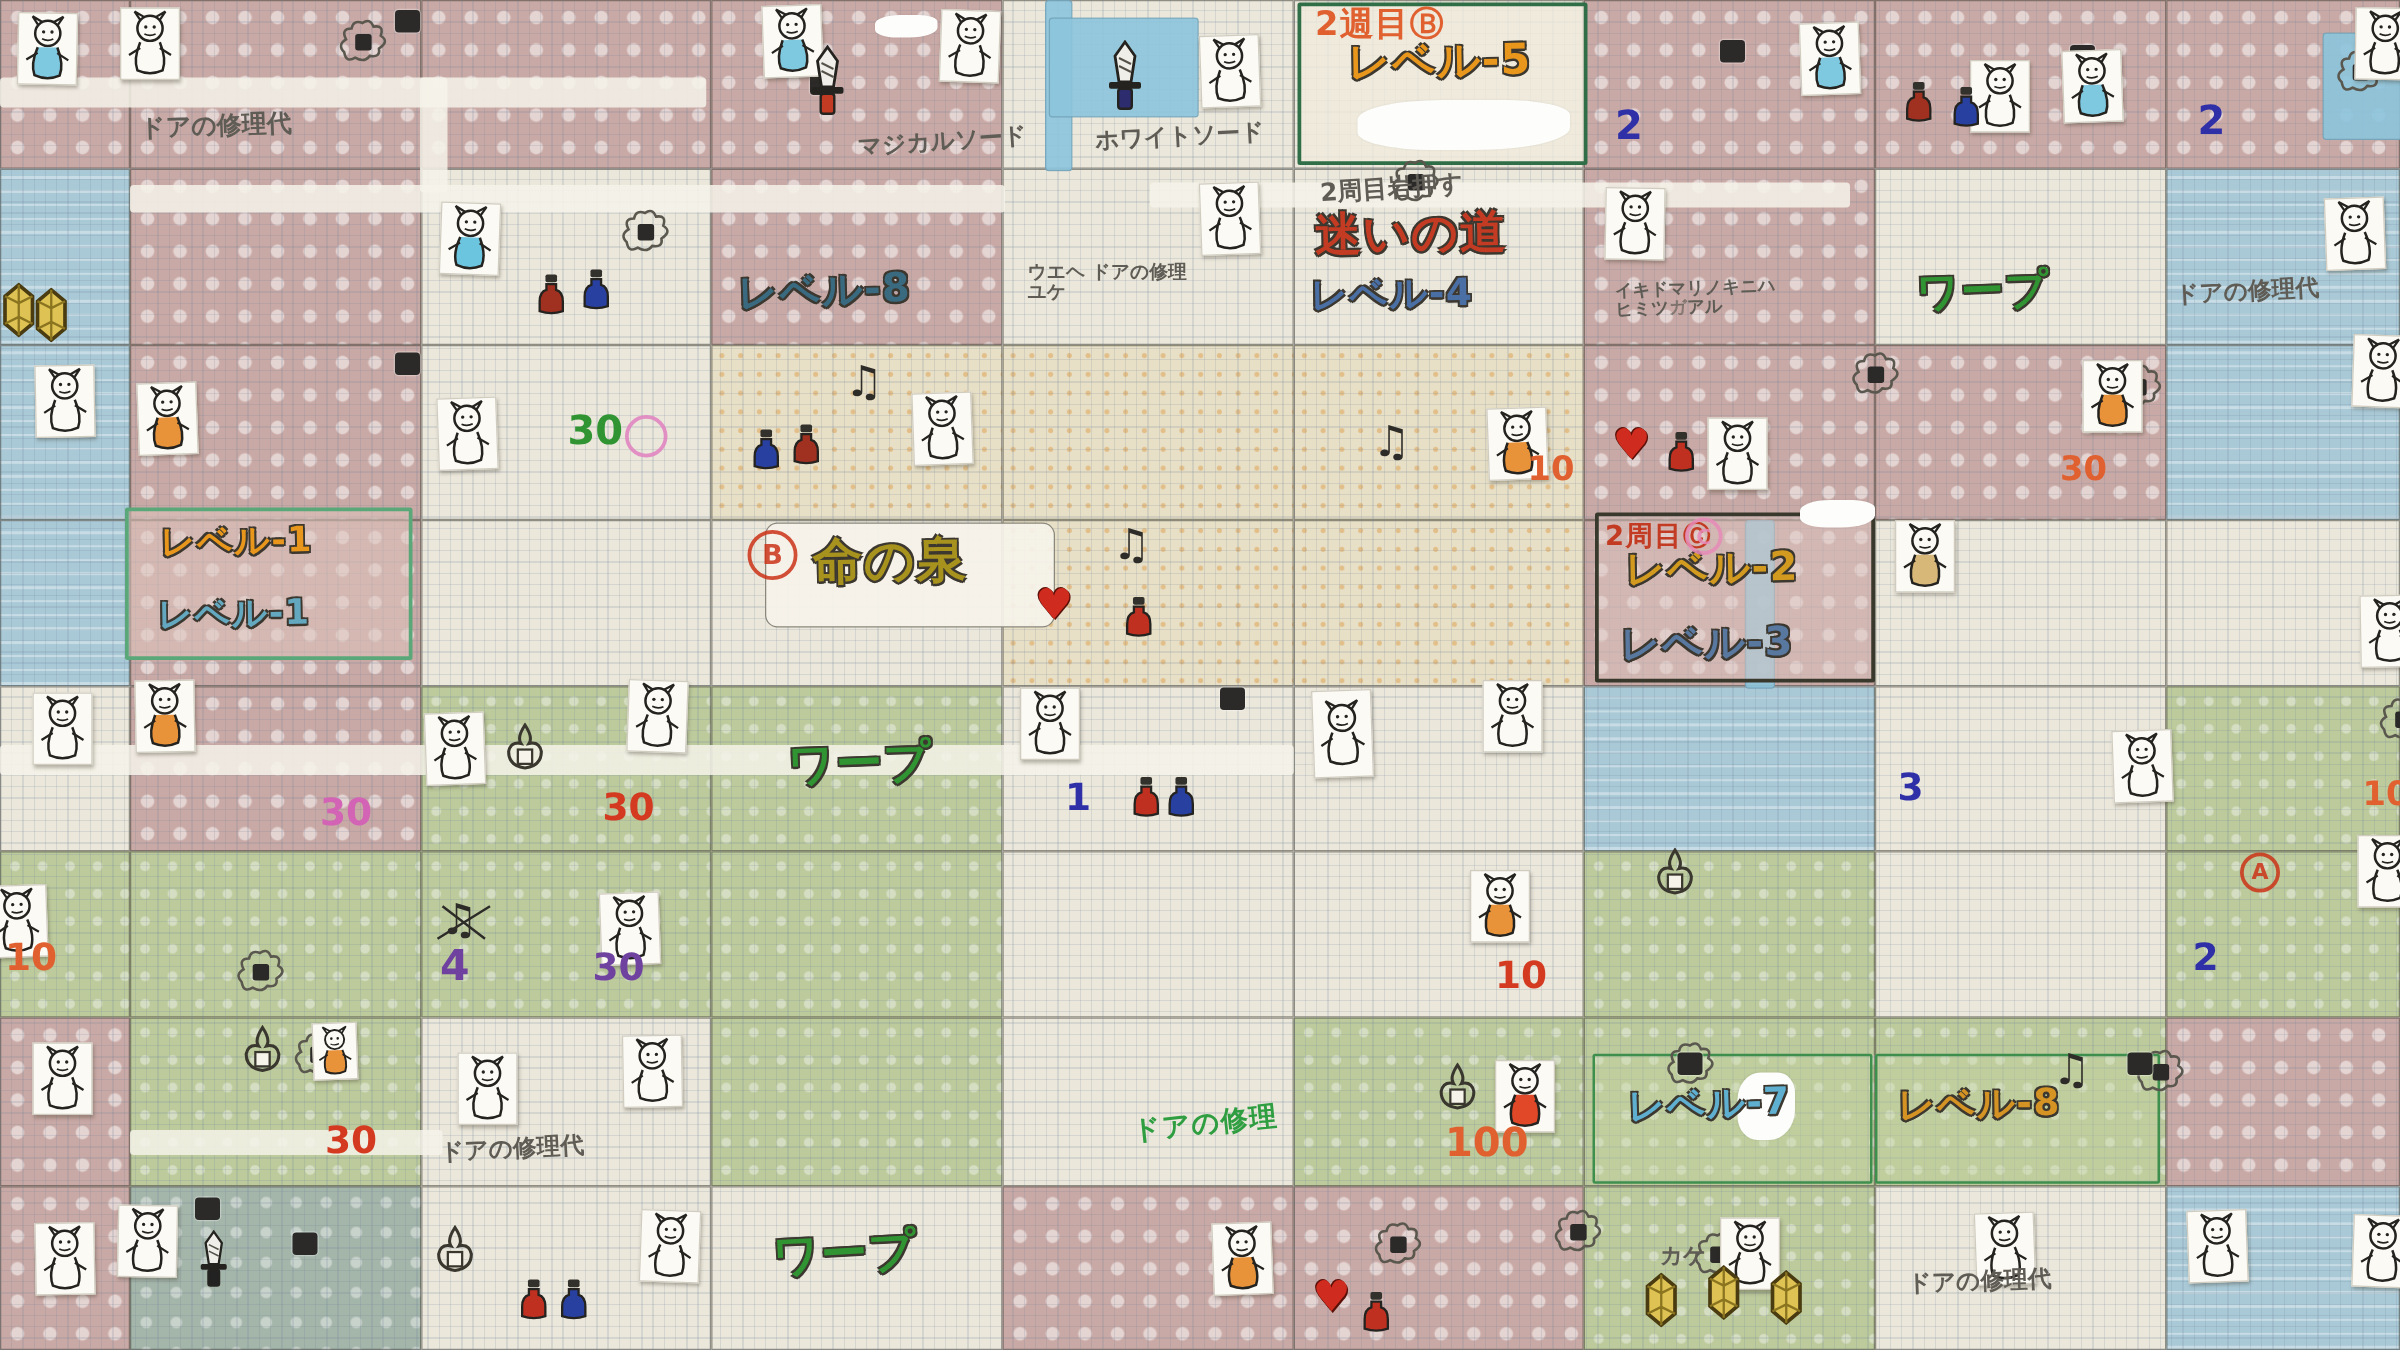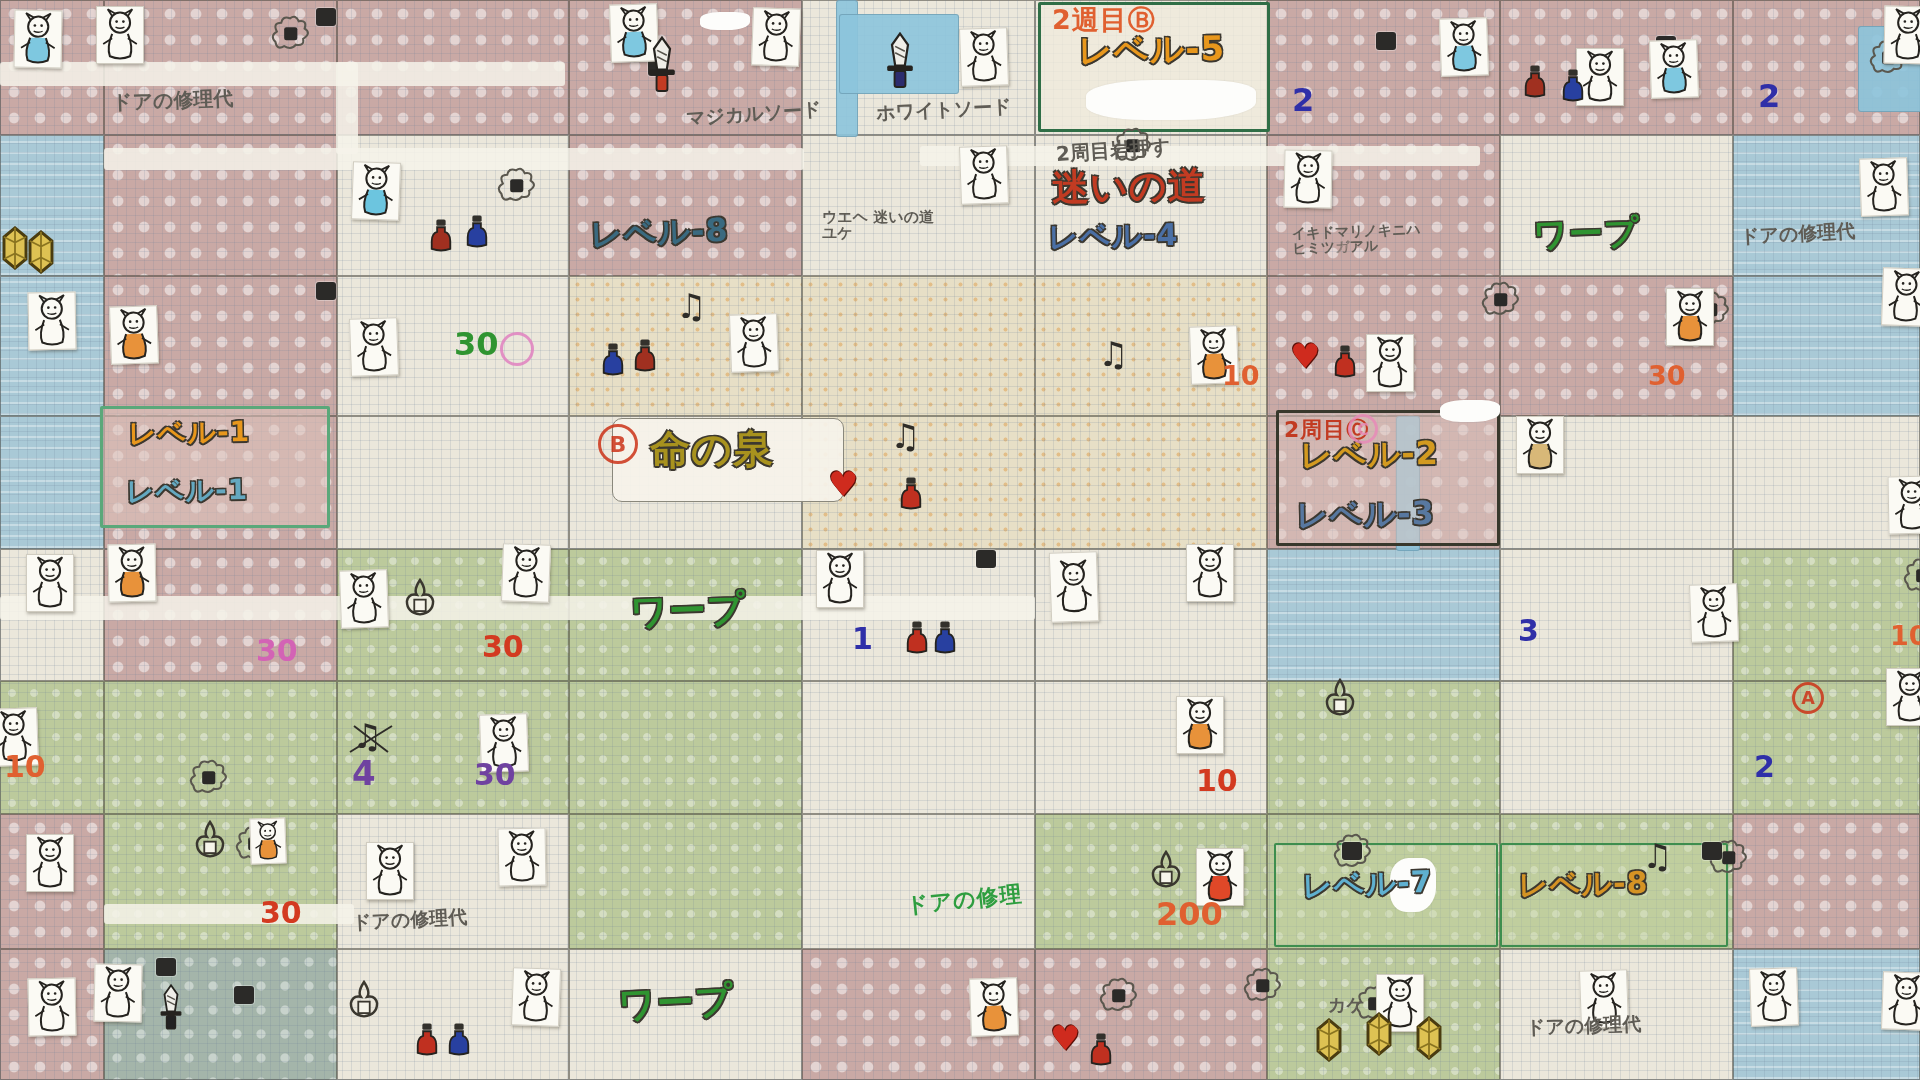--- a/index.html
+++ b/index.html
@@ -769,21 +769,21 @@
       <div class="lbl pencil" style="left: 112px; top: 90px; font-size: 20px; color: rgb(95, 92, 85); transform: rotate(-2deg);">ドアの修理代</div>
       <div class="lbl pencil" style="left: 686px; top: 104px; font-size: 19px; color: rgb(95, 92, 85); transform: rotate(-4deg);">マジカルソード</div>
       <div class="lbl pencil" style="left: 876px; top: 100px; font-size: 19px; color: rgb(95, 92, 85); transform: rotate(-3deg);">ホワイトソード</div>
       <div class="lbl" style="left: 1052px; top: 6px; font-size: 27px; color: rgb(224, 96, 48); transform: rotate(0deg);">2週目Ⓑ</div>
       <div class="lbl outl" style="left: 1078px; top: 32px; font-size: 34px; color: rgb(232, 151, 28); transform: rotate(-1deg);">レベル-5</div>
       <div class="lbl" style="left: 1292px; top: 84px; font-size: 32px; color: rgb(47, 47, 168); transform: rotate(0deg);">2</div>
       <div class="lbl pencil" style="left: 1056px; top: 140px; font-size: 20px; color: rgb(95, 92, 85); transform: rotate(-4deg);">2周目岩押す</div>
       <div class="lbl outl" style="left: 1052px; top: 168px; font-size: 37px; color: rgb(194, 59, 34); transform: rotate(-1deg);">迷いの道</div>
       <div class="lbl outl" style="left: 1048px; top: 220px; font-size: 30px; color: rgb(74, 111, 165); transform: rotate(-1deg);">レベル-4</div>
       <div class="lbl outl" style="left: 590px; top: 216px; font-size: 32px; color: rgb(58, 106, 128); transform: rotate(-2deg);">レベル-8</div>
-      <div class="lbl pencil" style="left: 822px; top: 210px; font-size: 15px; color: rgb(95, 92, 85); transform: rotate(0deg);">ウエヘ 迷いの道
+      <div class="lbl pencil" style="left: 822px; top: 210px; font-size: 15px; color: rgb(95, 92, 85); transform: rotate(0deg);">ウエヘ ドアの修理
 ユケ</div>
       <div class="lbl outl" style="left: 1533px; top: 216px; font-size: 34px; color: rgb(47, 148, 49); transform: rotate(-2deg);">ワープ</div>
       <div class="lbl pencil" style="left: 1740px; top: 224px; font-size: 19px; color: rgb(95, 92, 85); transform: rotate(-3deg);">ドアの修理代</div>
       <div class="lbl pencil" style="left: 1292px; top: 224px; font-size: 14px; color: rgb(95, 92, 85); transform: rotate(-2deg);">イキドマリノキニハ
 ヒミツガアル</div>
       <div class="lbl" style="left: 1758px; top: 80px; font-size: 32px; color: rgb(47, 47, 168); transform: rotate(0deg);">2</div>
       <div class="lbl outl" style="left: 128px; top: 418px; font-size: 28px; color: rgb(232, 151, 28); transform: rotate(-1deg);">レベル-1</div>
       <div class="lbl outl" style="left: 126px; top: 476px; font-size: 28px; color: rgb(100, 168, 192); transform: rotate(-1deg);">レベル-1</div>
       <div class="lbl outl" style="left: 650px; top: 428px; font-size: 40px; color: rgb(168, 146, 30); transform: rotate(-1deg);">命の泉</div>
       <div class="lbl" style="left: 1284px; top: 418px; font-size: 22px; color: rgb(194, 59, 34); transform: rotate(0deg);">2周目Ⓒ</div>
@@ -805,21 +805,21 @@
       <div class="num" style="left: 256px; top: 636px; font-size: 30px; color: rgb(211, 99, 181);">30</div>
       <div class="num" style="left: 482px; top: 632px; font-size: 30px; color: rgb(211, 58, 32);">30</div>
       <div class="num" style="left: 852px; top: 624px; font-size: 30px; color: rgb(47, 47, 168);">1</div>
       <div class="num" style="left: 1518px; top: 616px; font-size: 30px; color: rgb(47, 47, 168);">3</div>
       <div class="num" style="left: 4px; top: 752px; font-size: 30px; color: rgb(224, 96, 48);">10</div>
       <div class="num" style="left: 352px; top: 756px; font-size: 34px; color: rgb(111, 66, 160);">4</div>
       <div class="num" style="left: 474px; top: 760px; font-size: 30px; color: rgb(111, 66, 160);">30</div>
       <div class="num" style="left: 1196px; top: 766px; font-size: 30px; color: rgb(211, 58, 32);">10</div>
       <div class="num" style="left: 1754px; top: 752px; font-size: 30px; color: rgb(47, 47, 168);">2</div>
       <div class="num" style="left: 260px; top: 898px; font-size: 30px; color: rgb(211, 58, 32);">30</div>
-      <div class="num" style="left: 1156px; top: 898px; font-size: 32px; color: rgb(224, 96, 48);">200</div>
+      <div class="num" style="left: 1156px; top: 898px; font-size: 32px; color: rgb(224, 96, 48);">100</div>
       <div class="num" style="left: 1890px; top: 622px; font-size: 27px; color: rgb(224, 96, 48);">10</div>
     </div>
   <div id="stamps">
       <div class="stamp" style="left: 598px; top: 424px; width: 40px; height: 40px; border: 3px solid rgb(204, 51, 24); color: rgb(204, 51, 24); font-size: 22px; opacity: 0.85;">B</div>
       <div class="stamp" style="left: 1792px; top: 682px; width: 32px; height: 32px; border: 3px solid rgb(204, 51, 24); color: rgb(204, 51, 24); font-size: 17.6px; opacity: 0.85;">A</div>
       <div class="stamp" style="left: 500px; top: 332px; width: 34px; height: 34px; border: 3px solid rgb(224, 128, 192); color: rgb(224, 128, 192); font-size: 18.7px; opacity: 0.85;"></div>
       <div class="stamp" style="left: 1348px; top: 414px; width: 30px; height: 30px; border: 3px solid rgb(232, 139, 184); color: rgb(232, 139, 184); font-size: 16.5px; opacity: 0.85;">C</div>
     </div>
 </div>
 

